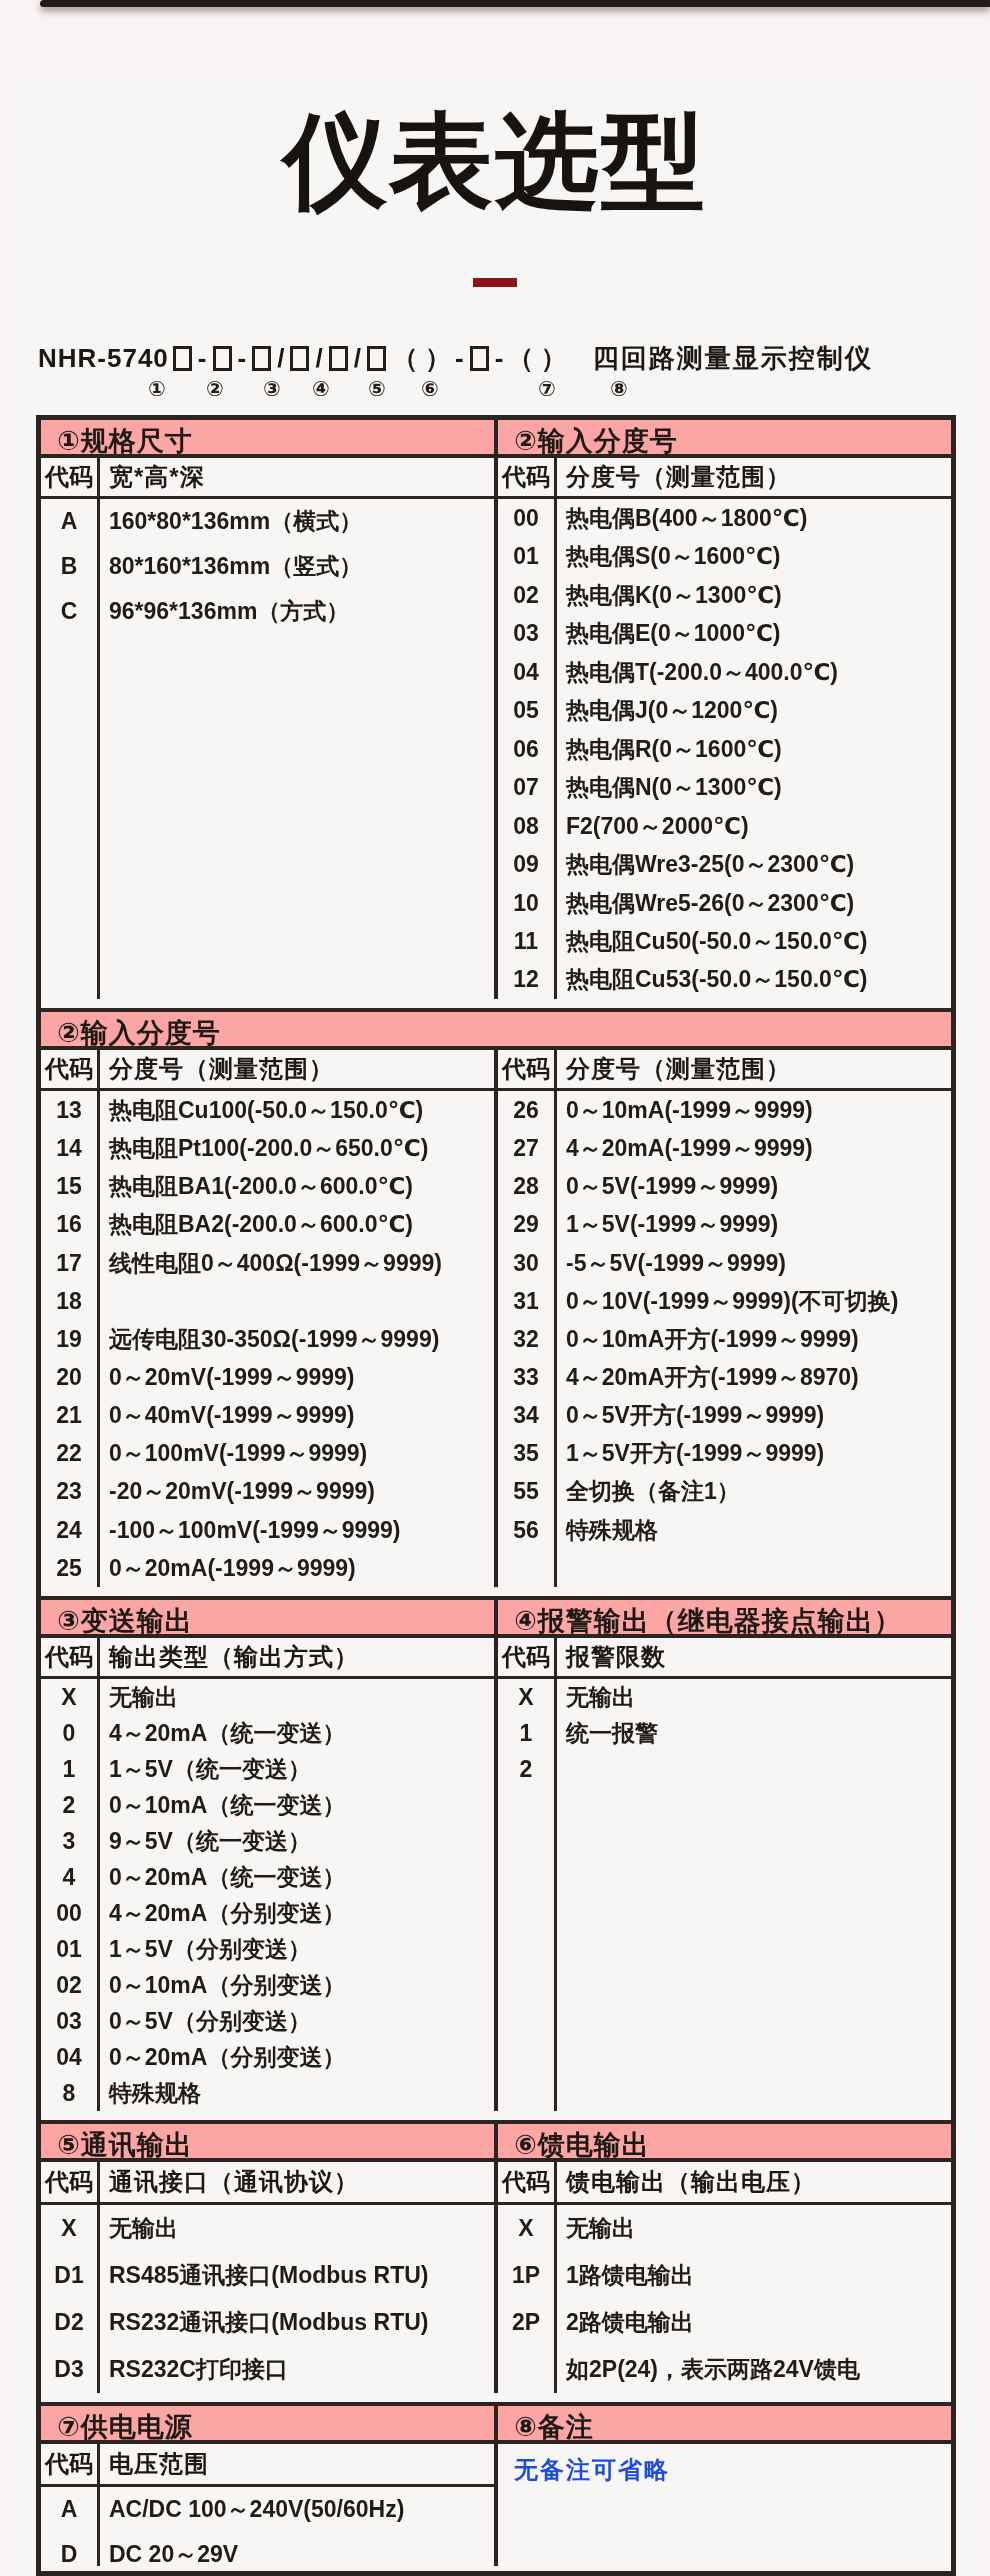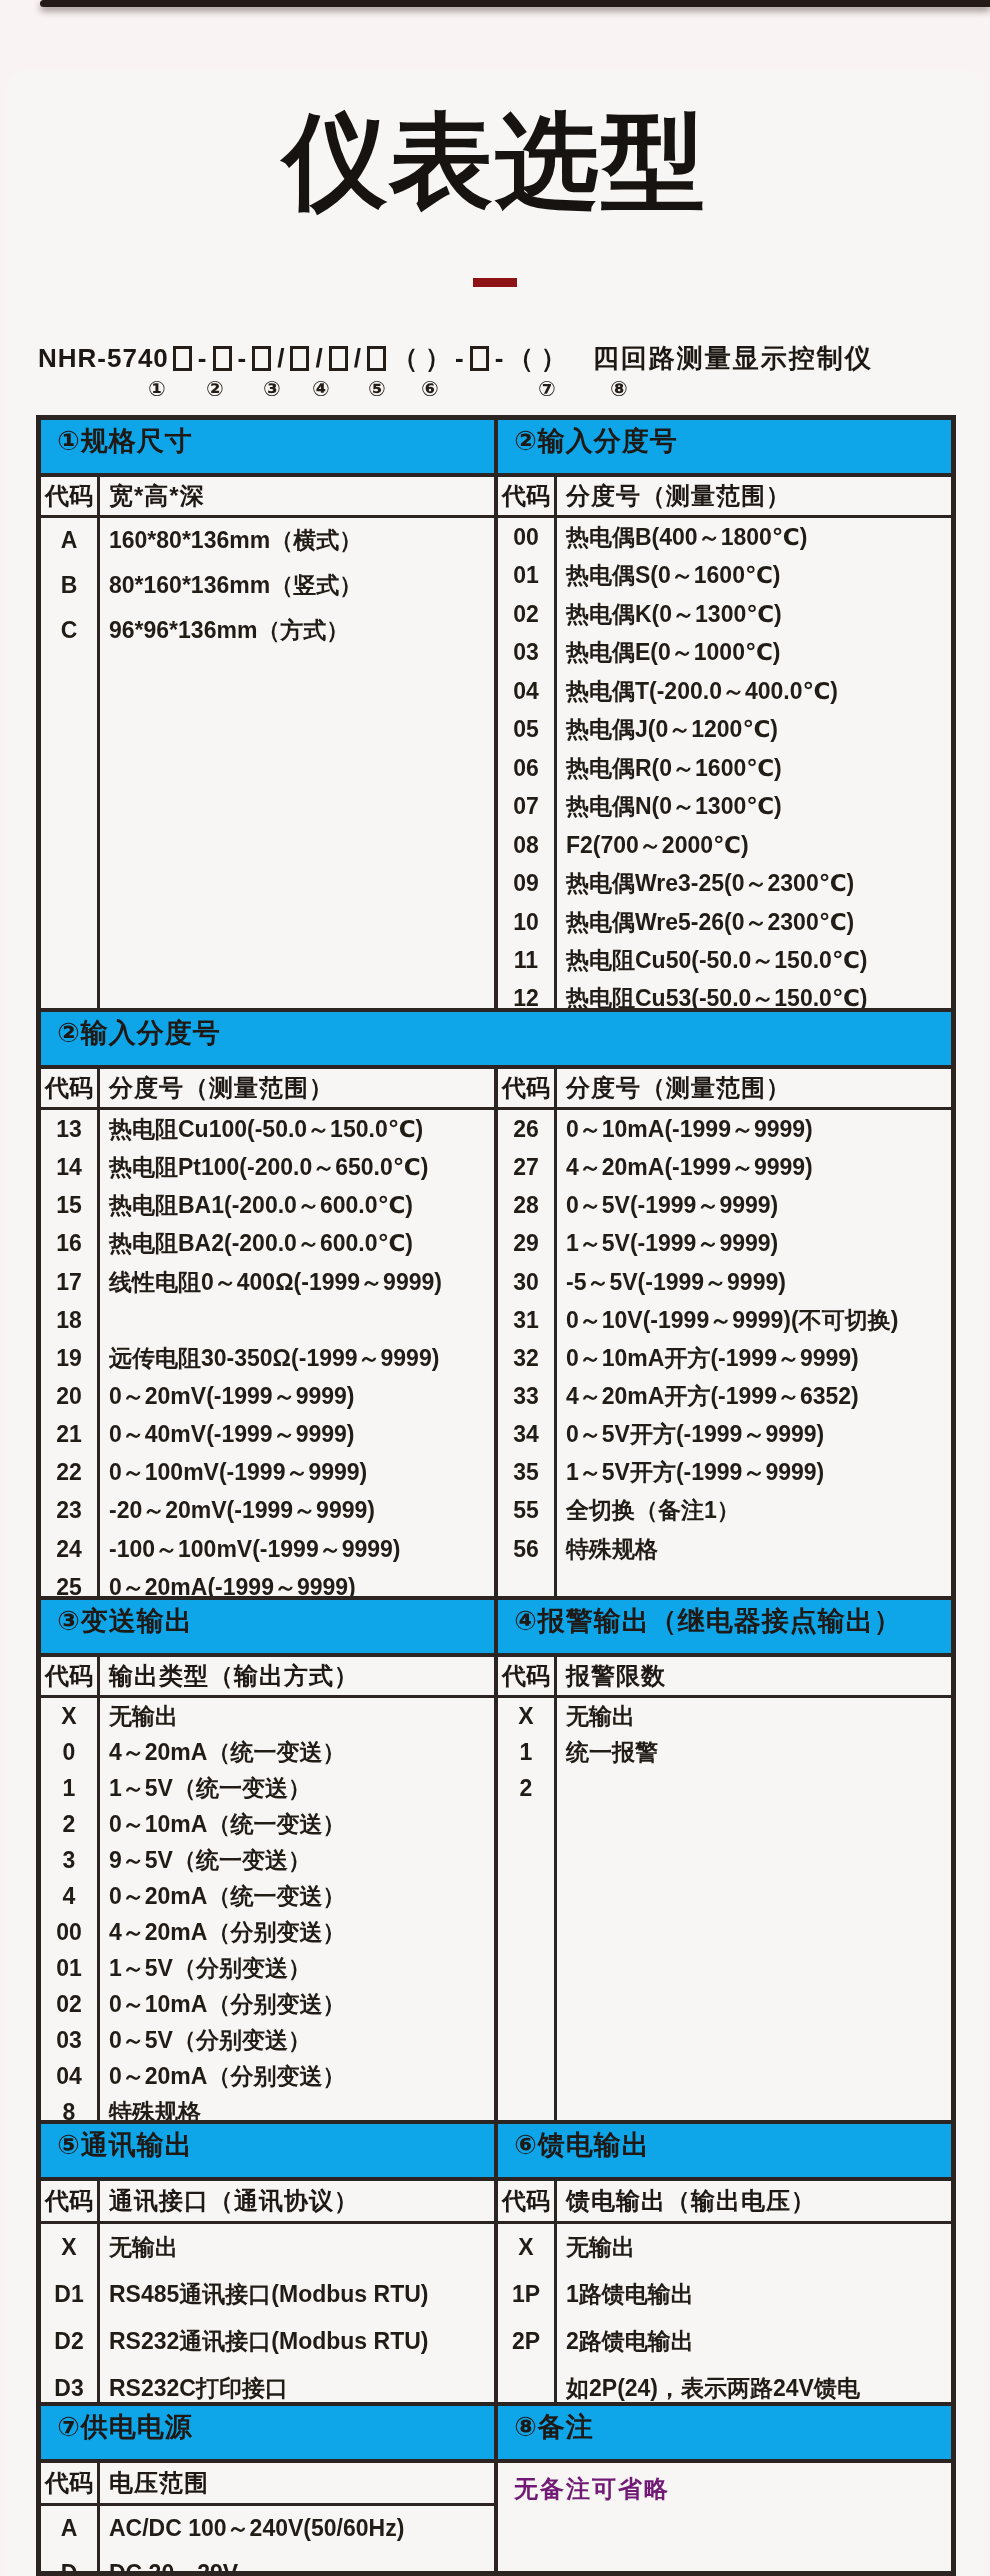--- a/index.html
+++ b/index.html
@@ -23,36 +23,36 @@
   .model .msep{margin:0 2px;letter-spacing:0;}
   .mbox{display:inline-block;width:19px;height:25px;border:3px solid #241d18;
     margin:0 4px;box-sizing:border-box;background:transparent;}
   .circles{position:absolute;left:0;top:377px;width:990px;height:26px;font-size:21px;color:#241d18;}
   .circles span{position:absolute;transform:translateX(-50%);}
 
   .otable{position:absolute;left:36px;top:415px;width:920px;height:2161px;
     border:5px solid #2b2420;box-sizing:border-box;overflow:hidden;background:#f8f6f4;}
   .sect{box-sizing:border-box;overflow:hidden;}
   .sect + .sect{border-top:4px solid #2b2420;}
-  .sheads{display:flex;background:#0ea5e9;height:57px;box-sizing:border-box;
+  .sheads{display:flex;background:#fca5a5;height:38px;box-sizing:border-box;
     border-bottom:4px solid #2b2420;}
   .shead{width:453px;box-sizing:border-box;line-height:43px;font-size:27px;
     padding-left:16px;color:#1f1915;letter-spacing:1px;}
   .shead.full{width:910px;}
   .middiv{width:4px;background:#2b2420;flex:none;}
   .sbody{display:flex;}
   .half{width:514px;position:relative;box-sizing:border-box;overflow:hidden;}
   .vline{position:absolute;left:56px;top:0;bottom:0;width:3px;background:#2b2420;}
   .hrow{display:flex;box-sizing:border-box;border-bottom:3px solid #2b2420;font-size:24px;color:#1f1915;}
   .hcode{width:56px;text-align:center;flex:none;}
   .hdesc{flex:1;padding-left:12px;letter-spacing:1px;}
   .drow{display:flex;font-size:23px;color:#221c17;}
   .dcode{width:56px;text-align:center;flex:none;letter-spacing:0;}
   .ddesc{flex:1;padding-left:12px;white-space:nowrap;letter-spacing:0;}
-  .remark{padding:10px 0 0 16px;font-size:24px;letter-spacing:2px;color:#701a75;}
+  .remark{padding:10px 0 0 16px;font-size:24px;letter-spacing:2px;color:#1d4ed8;}
 
   
   .s0 .half.L .drow{height:45px;line-height:45px;}
   .s0 .half.R .drow{height:38.46px;line-height:38.46px;}
   .s1 .drow{height:38.15px;line-height:38.15px;}
   .s2 .drow{height:36px;line-height:36px;}
   .s3 .drow{height:47px;line-height:47px;}
   .s4 .drow{height:45px;line-height:45px;}
   .s0 .hrow,.s1 .hrow,.s2 .hrow{height:41px;line-height:38px;}
   .s3 .hrow,.s4 .hrow{height:43px;line-height:40px;}
@@ -276,21 +276,21 @@
           <div class="drow">
             <div class="dcode">31</div>
             <div class="ddesc">0～10V(-1999～9999)(不可切换)</div>
           </div>
           <div class="drow">
             <div class="dcode">32</div>
             <div class="ddesc">0～10mA开方(-1999～9999)</div>
           </div>
           <div class="drow">
             <div class="dcode">33</div>
-            <div class="ddesc">4～20mA开方(-1999～6352)</div>
+            <div class="ddesc">4～20mA开方(-1999～8970)</div>
           </div>
           <div class="drow">
             <div class="dcode">34</div>
             <div class="ddesc">0～5V开方(-1999～9999)</div>
           </div>
           <div class="drow">
             <div class="dcode">35</div>
             <div class="ddesc">1～5V开方(-1999～9999)</div>
           </div>
           <div class="drow">

